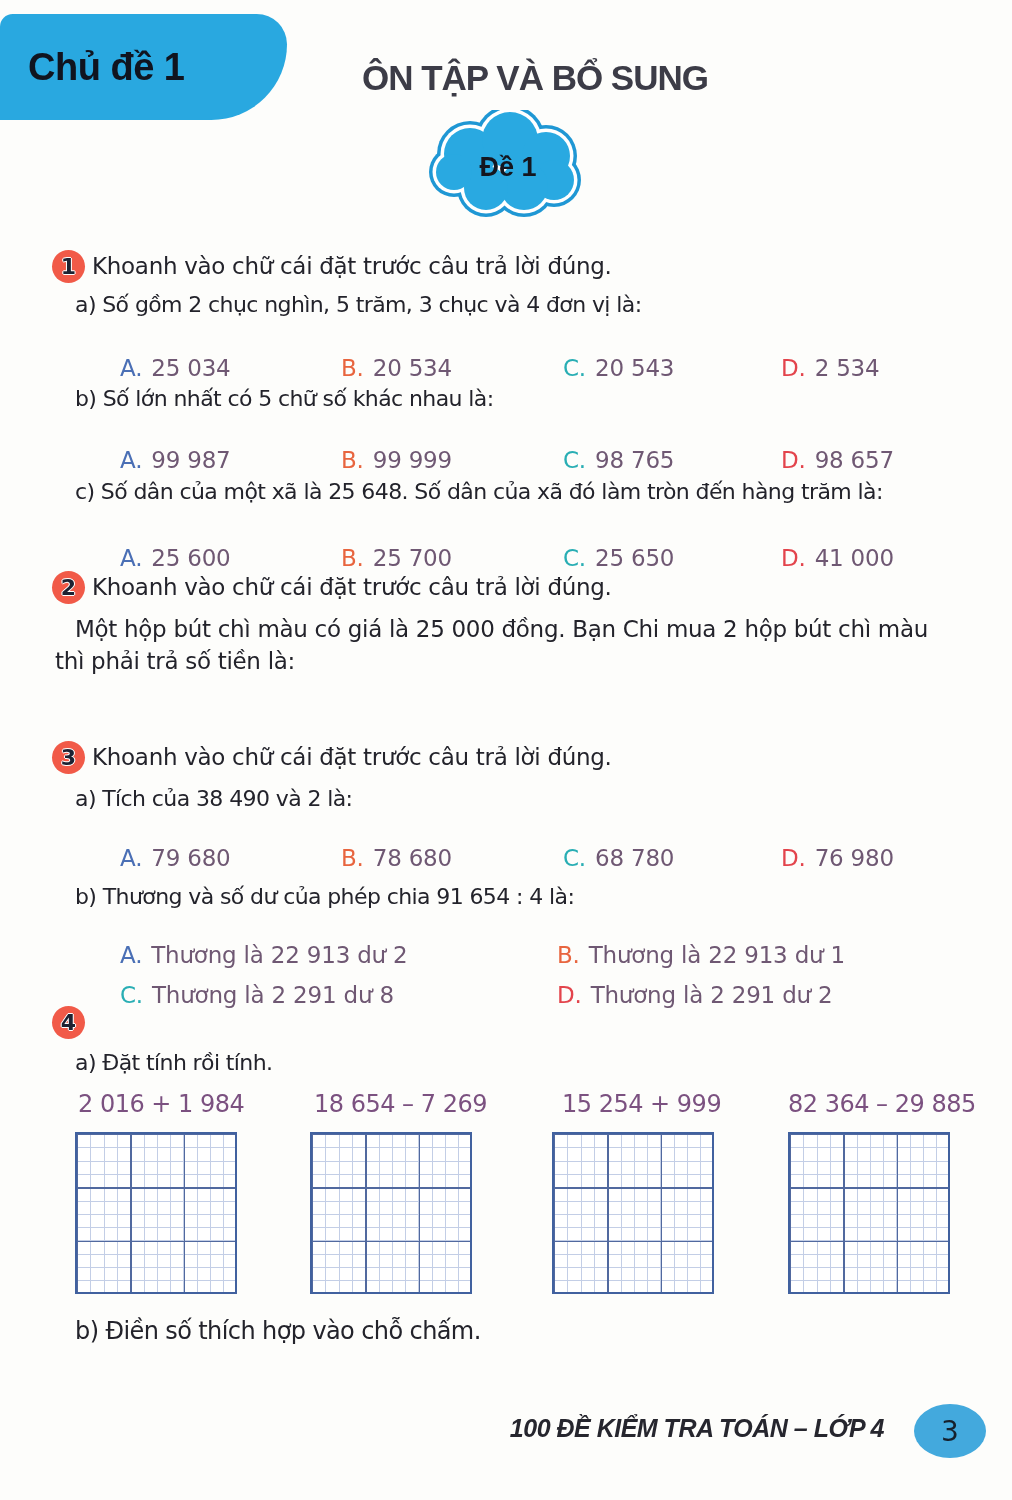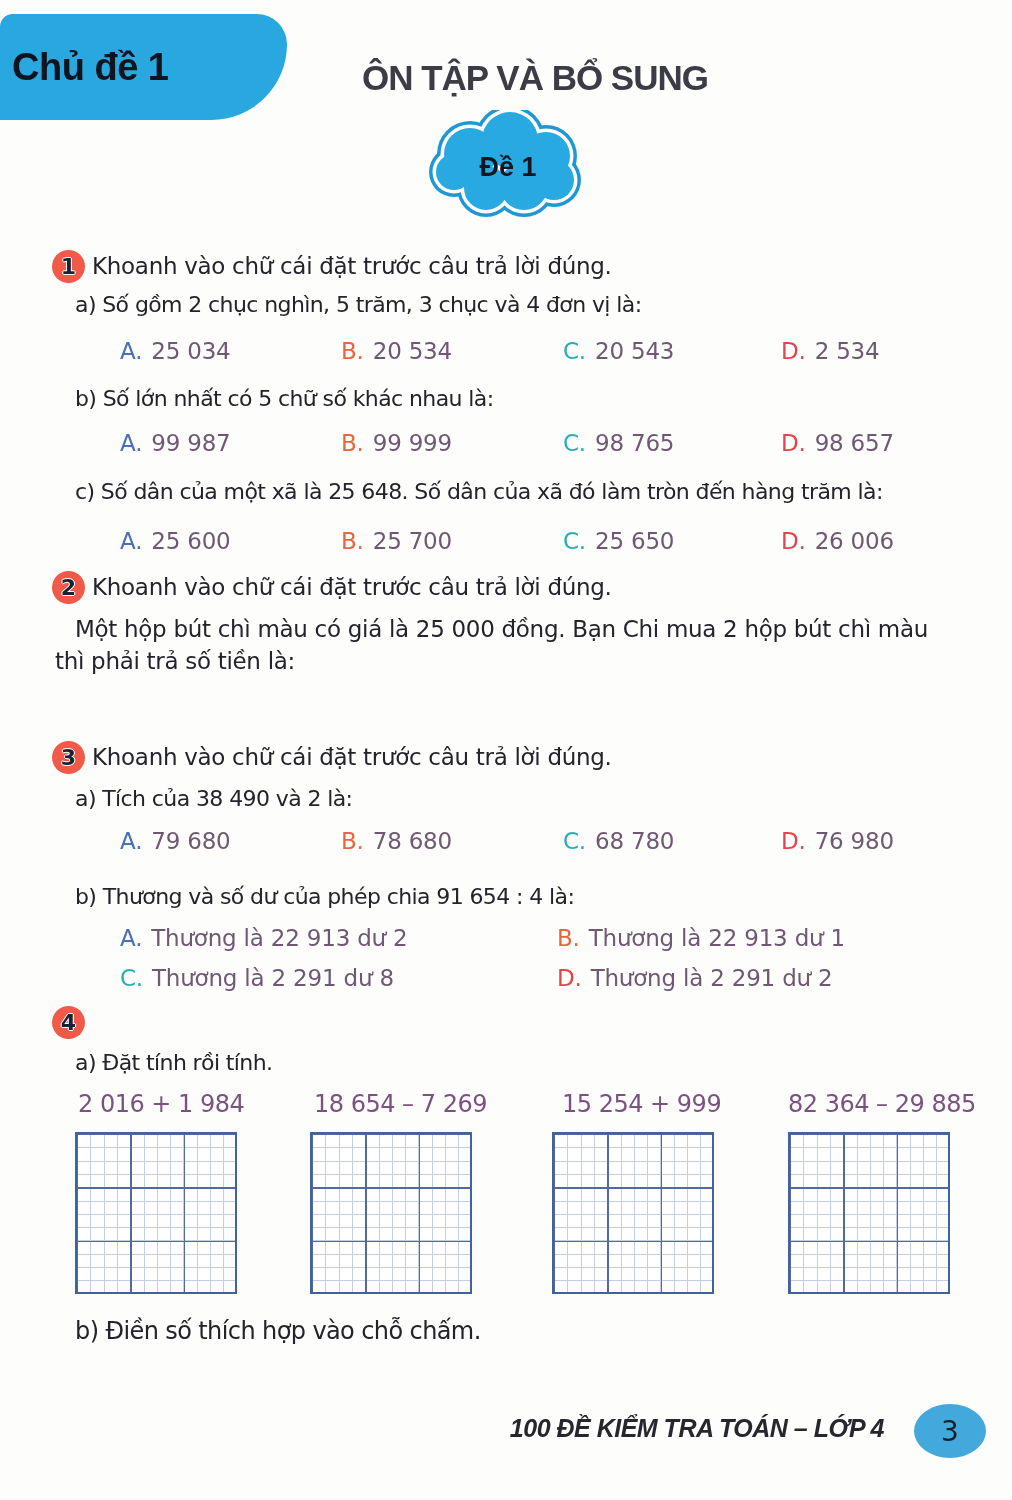--- a/index.html
+++ b/index.html
@@ -9,21 +9,21 @@
     font-family:"DejaVu Sans","Liberation Sans",sans-serif;
     color:#23232b;
   }
   
   .badge{
     position:absolute;left:0;top:14px;width:287px;height:106px;
     background:#29a8e0;border-radius:16px 38px 95px 0;
     display:flex;align-items:center;
   }
   .badge span{
-    padding-left:12px;font-size:38px;font-weight:bold;color:#10141f;
+    padding-left:28px;font-size:38px;font-weight:bold;color:#10141f;
     letter-spacing:-0.5px;font-family:"Liberation Sans",sans-serif;
   }
   .main-title{
     position:absolute;left:0;top:58px;width:100%;text-align:center;
     padding-left:58px;box-sizing:border-box;
     font-family:"Liberation Sans",sans-serif;font-weight:bold;
     font-size:35px;color:#3c3c47;letter-spacing:-1px;
   }
   .cloud{position:absolute;left:428px;top:110px;width:160px;height:110px;}
   .cloud svg{position:absolute;left:0;top:0;}
@@ -42,21 +42,21 @@
   }
   .prompt{
     position:absolute;left:92px;top:3px;font-size:23px;color:#23232b;
     letter-spacing:-0.3px;
   }
   .part{
     position:absolute;left:75px;top:0;font-size:22px;color:#23232b;
     letter-spacing:-0.6px;
   }
   .body-line{position:absolute;top:0;font-size:23px;color:#23232b;letter-spacing:-0.3px;}
-  .opt{position:absolute;top:0;font-size:23px;letter-spacing:-0.2px;}
+  .opt{position:absolute;top:17px;font-size:23px;letter-spacing:-0.2px;}
   .opt .letter{margin-right:9px;}
   .la{color:#4a6fb5;} .lb{color:#e8653f;} .lc{color:#29aeb4;} .ld{color:#e3444c;}
   .val{color:#6f5873;}
   .c1{left:120px;} .c2{left:341px;} .c3{left:563px;} .c4{left:781px;}
   .cB{left:557px;}
   .expr{position:absolute;top:0;font-size:24px;color:#7b5180;letter-spacing:-0.5px;}
   .e1{left:78px;} .e2{left:314px;} .e3{left:562px;} .e4{left:788px;}
   .grid-box{
     position:absolute;top:0;width:162px;height:162px;box-sizing:border-box;
     border:2px solid #41619f;background-color:#fff;
@@ -144,21 +144,21 @@
     <span class="opt c3"><span class="letter lc">C.</span><span class="val">98 765</span></span>
     <span class="opt c4"><span class="letter ld">D.</span><span class="val">98 657</span></span>
   </div>
   <div class="row" style="top:479px">
     <div class="part">c) Số dân của một xã là 25 648. Số dân của xã đó làm tròn đến hàng trăm là:</div>
   </div>
   <div class="row" style="top:528px">
     <span class="opt c1"><span class="letter la">A.</span><span class="val">25 600</span></span>
     <span class="opt c2"><span class="letter lb">B.</span><span class="val">25 700</span></span>
     <span class="opt c3"><span class="letter lc">C.</span><span class="val">25 650</span></span>
-    <span class="opt c4"><span class="letter ld">D.</span><span class="val">26 006</span></span>
+    <span class="opt c4"><span class="letter ld">D.</span><span class="val">41 000</span></span>
   </div>
 
   <div class="row" style="top:571px">
     <div class="qnum">2</div>
     <div class="prompt">Khoanh vào chữ cái đặt trước câu trả lời đúng.</div>
   </div>
   <div class="row" style="top:616px">
     <div class="body-line" style="left:75px">Một hộp bút chì màu có giá là 25 000 đồng. Bạn Chi mua 2 hộp bút chì màu</div>
   </div>
   <div class="row" style="top:648px">

